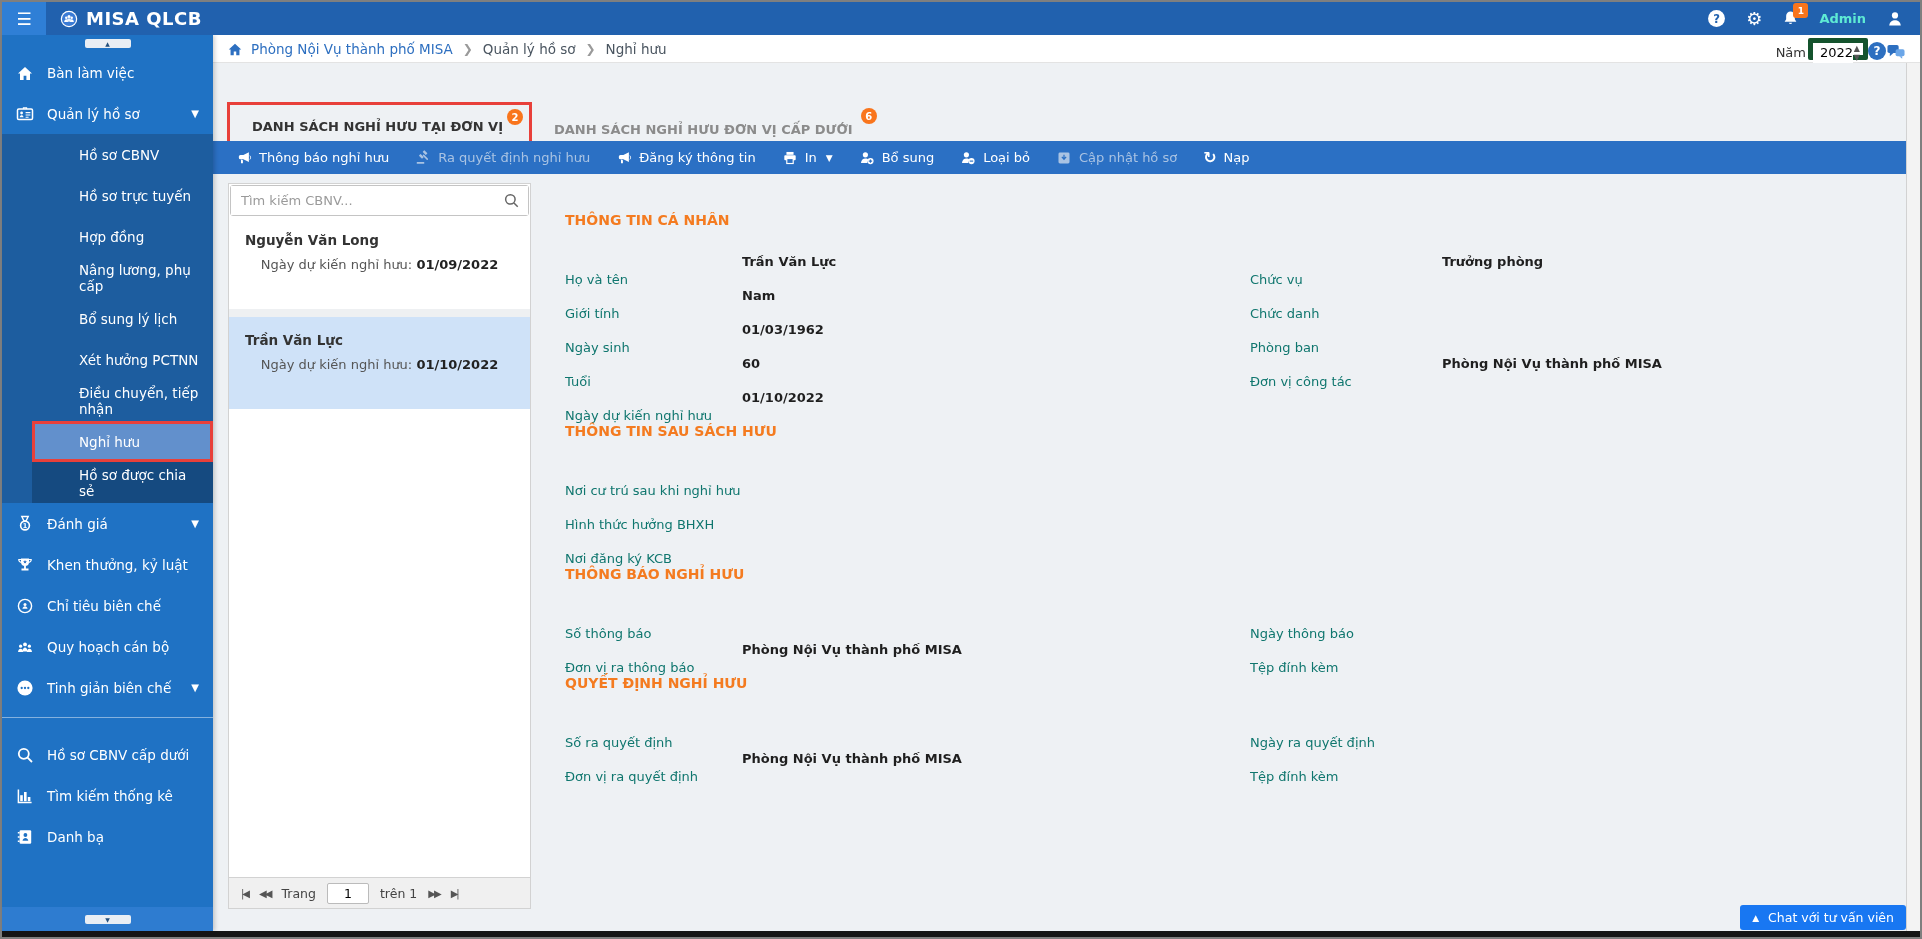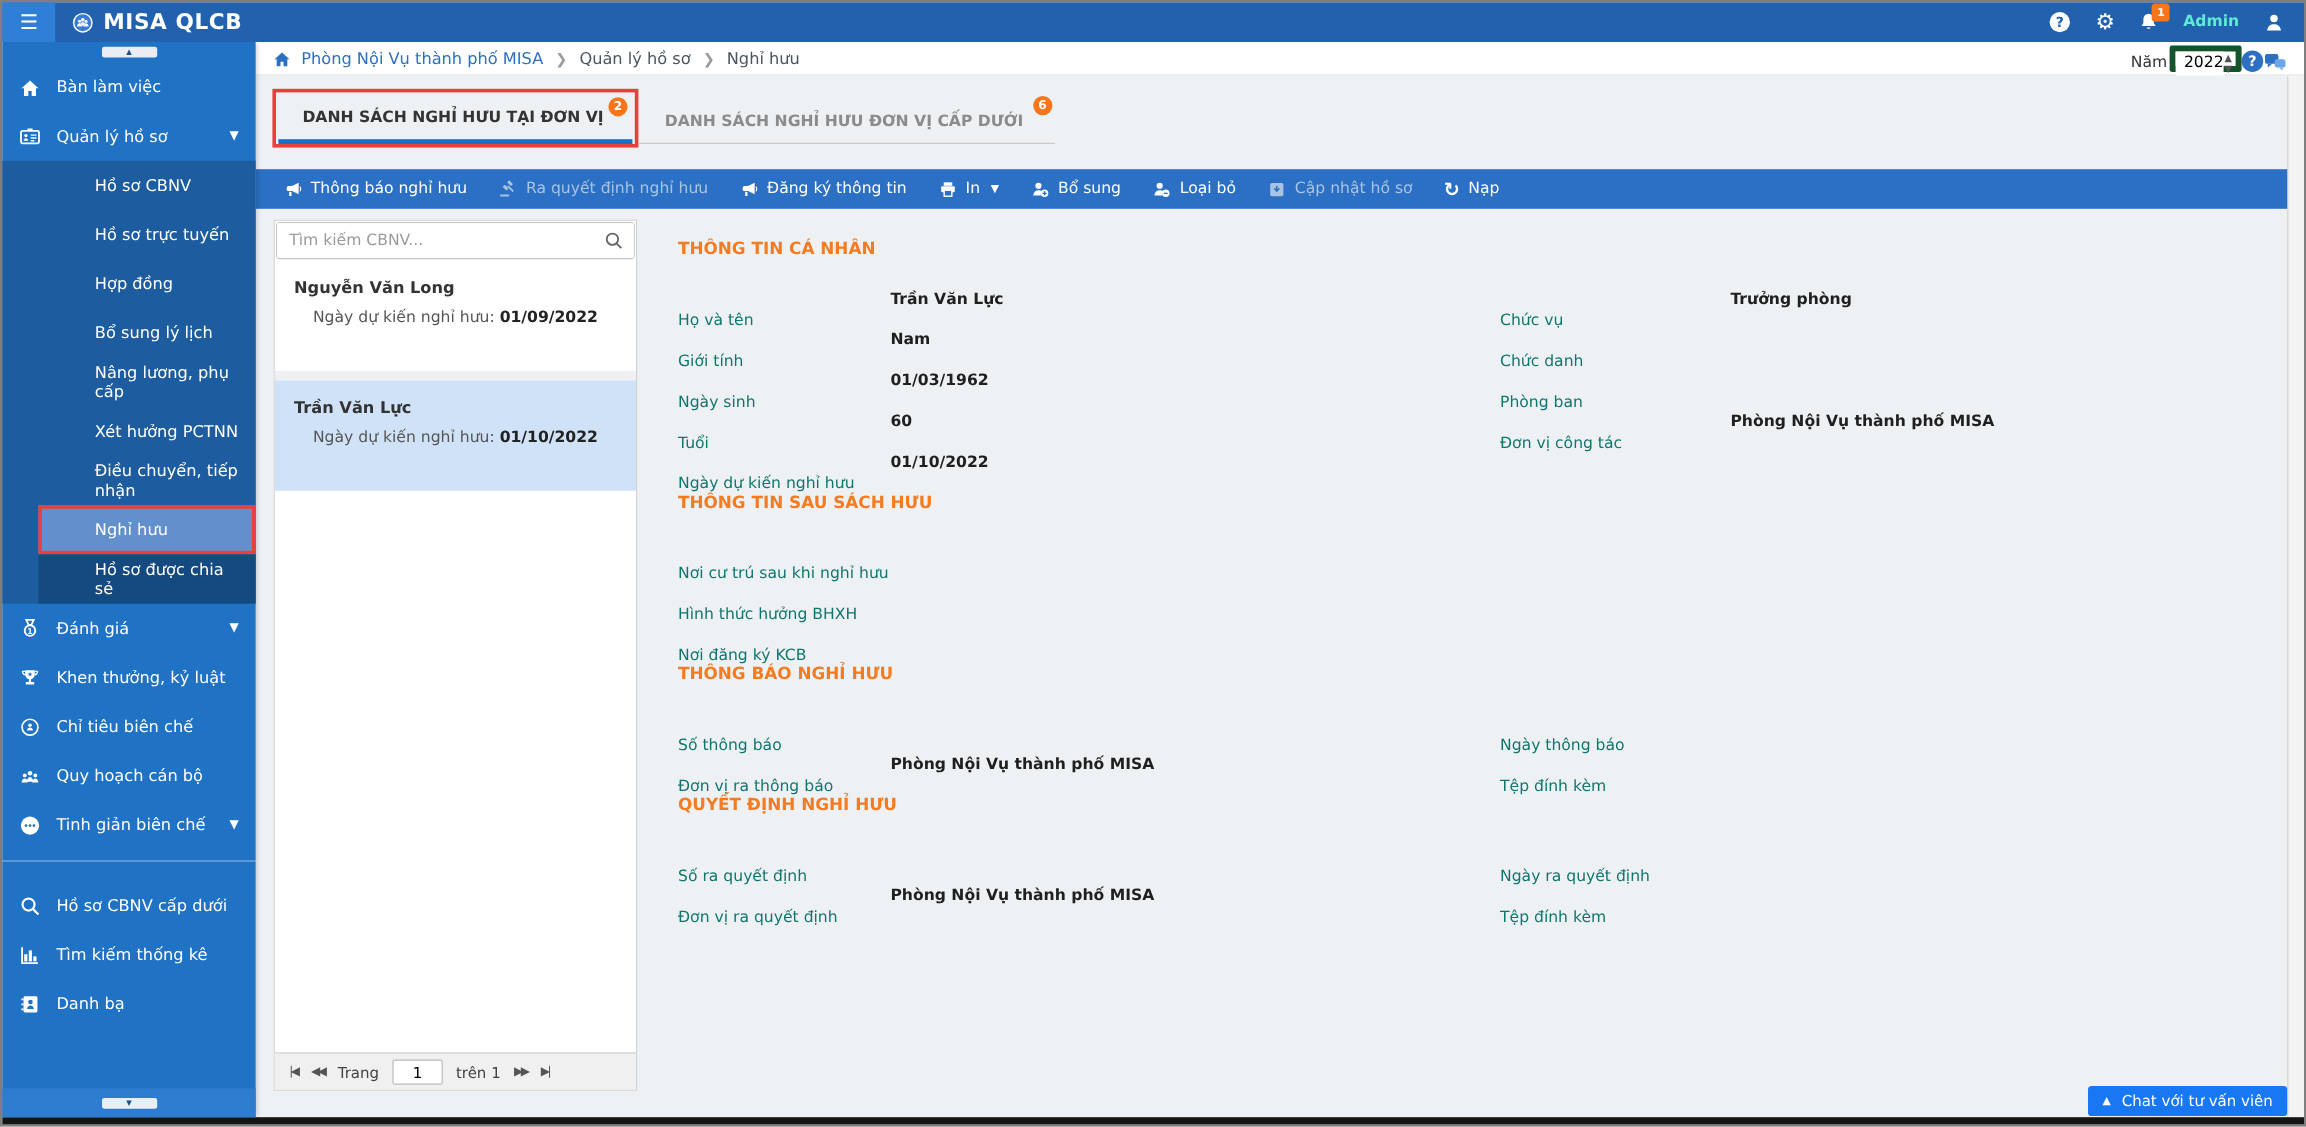--- a/index.html
+++ b/index.html
@@ -58,21 +58,21 @@
   .side-divider { height:1px; background:rgba(255,255,255,.45); margin:9px 0 16px 0; flex:none; }
   .side-bottom { margin-top:auto; height:24px; background:#2e7cd0; display:flex;
     align-items:center; justify-content:center; flex:none; }
   .ico18 { width:18px; height:18px; flex:none; }
 
   
   .rightstrip { position:absolute; right:0; top:61px; width:14px; bottom:6px;
     background:#f3f3f3; border-left:1px solid #d2d2d2; }
   .blackbar { position:absolute; left:0; right:0; bottom:0; height:6px; background:#151515; }
 
-  .tabsrow { position:absolute; left:225px; top:72px; display:flex; align-items:flex-end; }
+  .tabsrow { position:absolute; left:225px; top:100px; display:flex; align-items:flex-end; }
   .tab { position:relative; font-size:13px; font-weight:bold; cursor:pointer; }
   .tab-inner { padding:14px 26px 10px 22px; position:relative; }
   .tab.active { border:3px solid #e8403a; color:#333; }
   .tab.inactive { color:#8b8b8b; padding-bottom:3px; }
   .tab .bar-blue { height:4px; background:#1a6fc9; margin:0 2px; }
   .tab.inactive .bar-gray { height:1px; background:#c9c9c9; }
   .tab-badge { position:absolute; top:4px; right:6px; width:16px; height:16px; border-radius:50%;
     background:#f9751c; color:#fff; font-size:10px; font-weight:bold;
     display:flex; align-items:center; justify-content:center; }
   .tab.inactive .tab-badge { top:0; right:2px; }
@@ -101,21 +101,21 @@
   .emp-name { font-size:13.5px; font-weight:bold; color:#333; margin-bottom:9px; }
   .emp-line { font-size:13px; color:#555;text-align:center; }
   .emp-line b { color:#222; }
   .pager { margin-top:auto; height:31px; background:#f0f0f0; border-top:1px solid #d2d2d2;
     display:flex; align-items:center; gap:11px; padding:0 12px; font-size:12.5px; color:#444; flex:none; }
   .pg-btn { font-size:10px; color:#555; cursor:pointer; letter-spacing:-2px; }
   .pg-input { width:42px; height:21px; border:1px solid #bbb; border-radius:2px; text-align:center;
     font-size:12.5px; font-family:inherit; background:#fff; }
 
   
-  .details { position:absolute; left:563px; top:198px; width:1330px; }
+  .details { position:absolute; left:563px; top:210px; width:1330px; }
   .sec-title { color:#f47b20; font-size:14px; font-weight:bold; margin-bottom:8px; }
   .sec-title.mt { margin-top:17px; }
   .drow { display:grid; grid-template-columns:177px 508px 192px auto; height:34px; align-items:center; }
   .dlabel { font-size:13px; color:#0f766e;margin-top:36px; }
   .dvalue { font-size:13px; font-weight:bold; color:#1f1f1f; }
 
   .chatbtn { position:absolute; right:14px; bottom:7px; height:25px; background:#1877f2;
     border:0; border-radius:3px; color:#fff; font-size:12.5px; font-family:inherit;
     display:flex; align-items:center; gap:9px; padding:0 12px; cursor:pointer; }
   .chat-tri { font-size:9px; }
@@ -220,24 +220,24 @@
       <div class="sub-item">
           <span>Hồ sơ CBNV</span>
         </div>
       <div class="sub-item">
           <span>Hồ sơ trực tuyến</span>
         </div>
       <div class="sub-item">
           <span>Hợp đồng</span>
         </div>
       <div class="sub-item">
+          <span>Nâng lương, phụ cấp</span>
+        </div>
+      <div class="sub-item">
           <span>Bổ sung lý lịch</span>
-        </div>
-      <div class="sub-item">
-          <span>Nâng lương, phụ cấp</span>
         </div>
       <div class="sub-item">
           <span>Xét hưởng PCTNN</span>
         </div>
       <div class="sub-item">
           <span>Điều chuyển, tiếp nhận</span>
         </div>
       <div class="sub-item selected">
           <span>Nghỉ hưu</span>
         </div>

